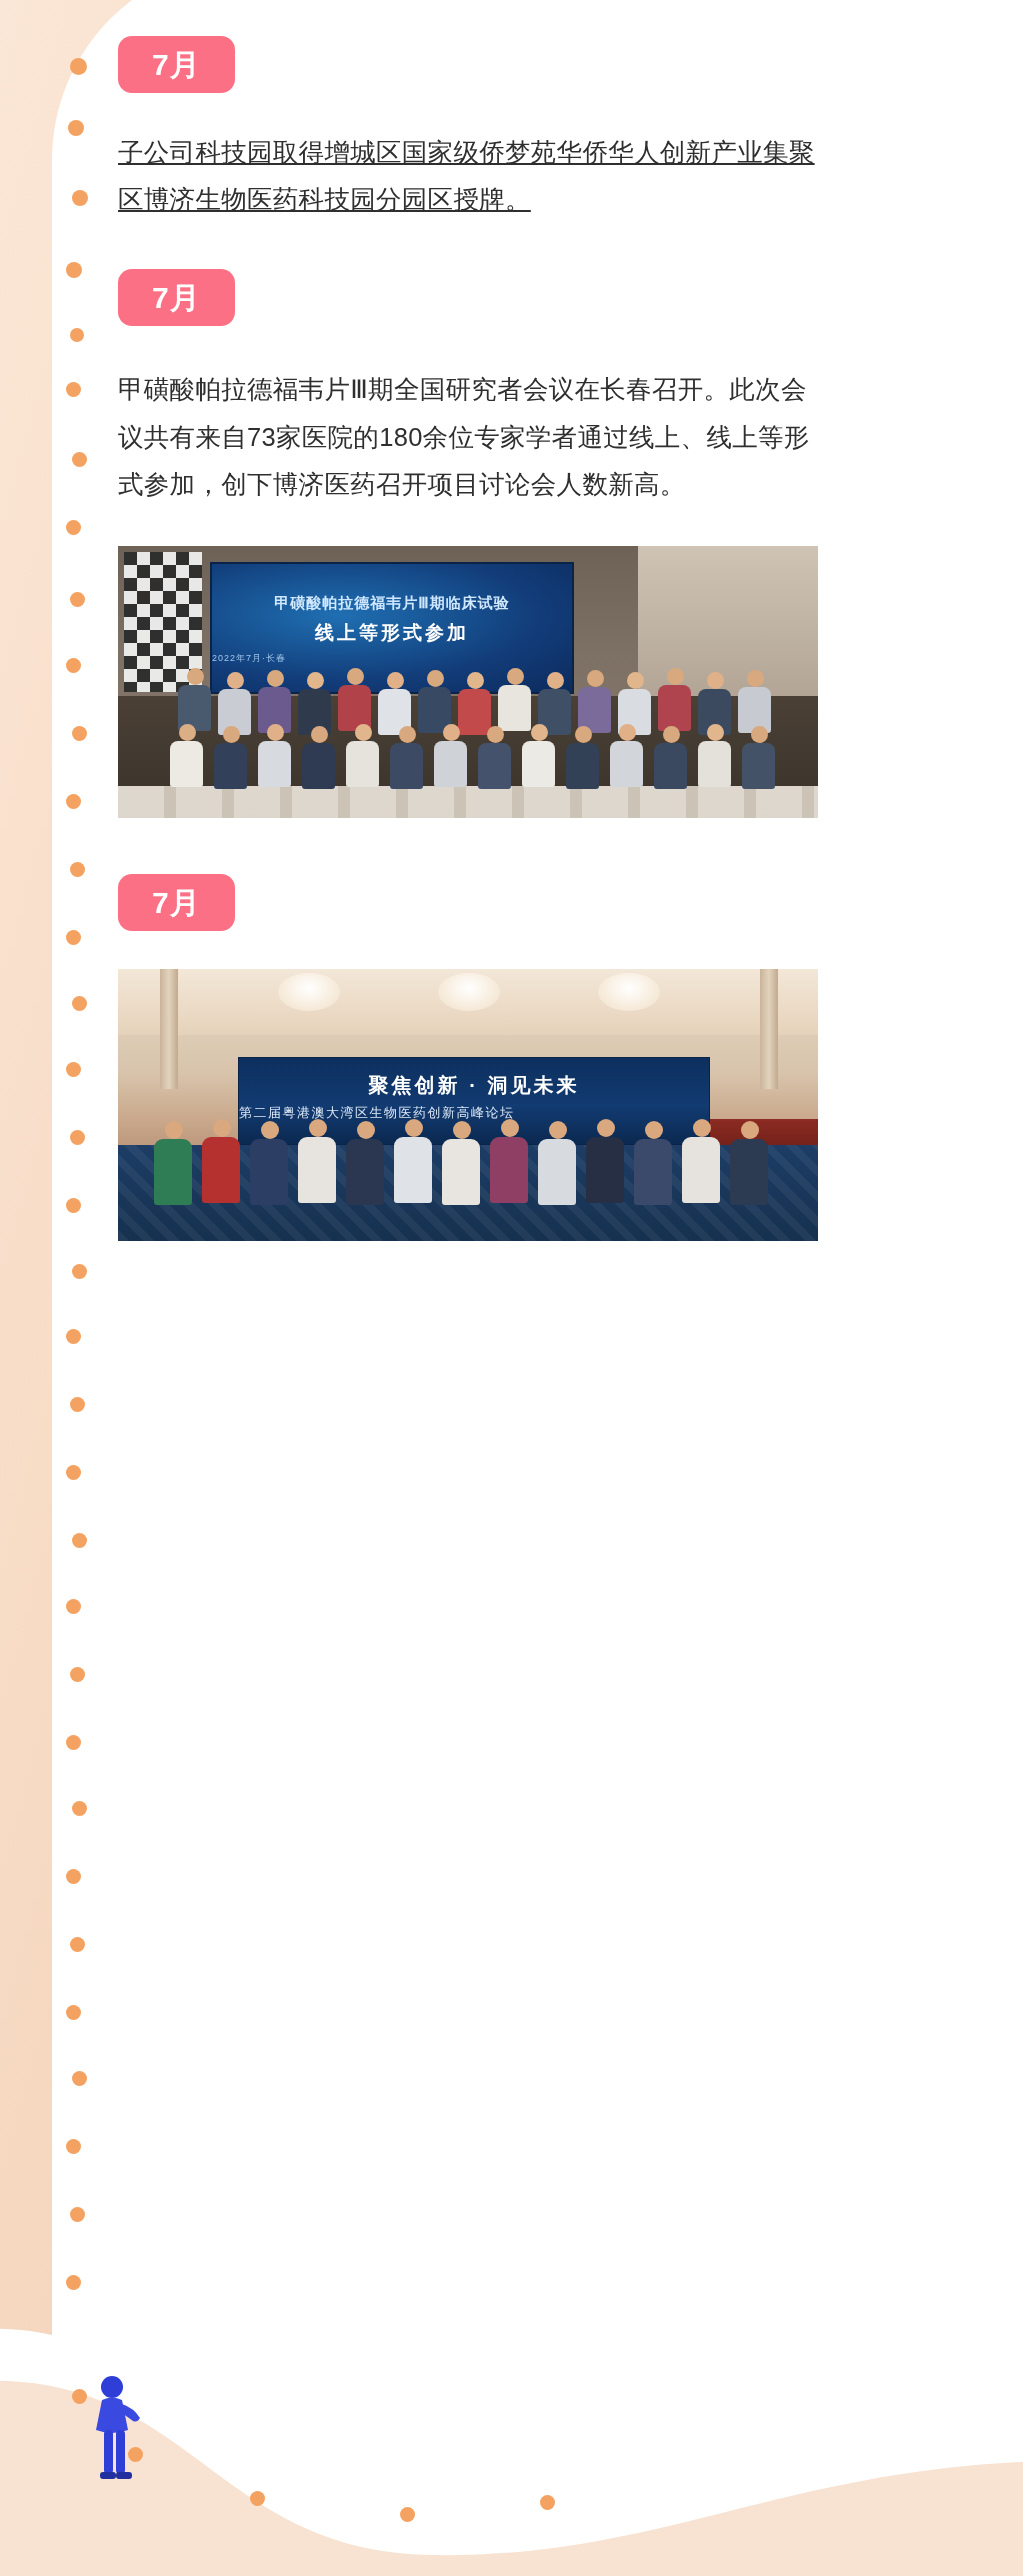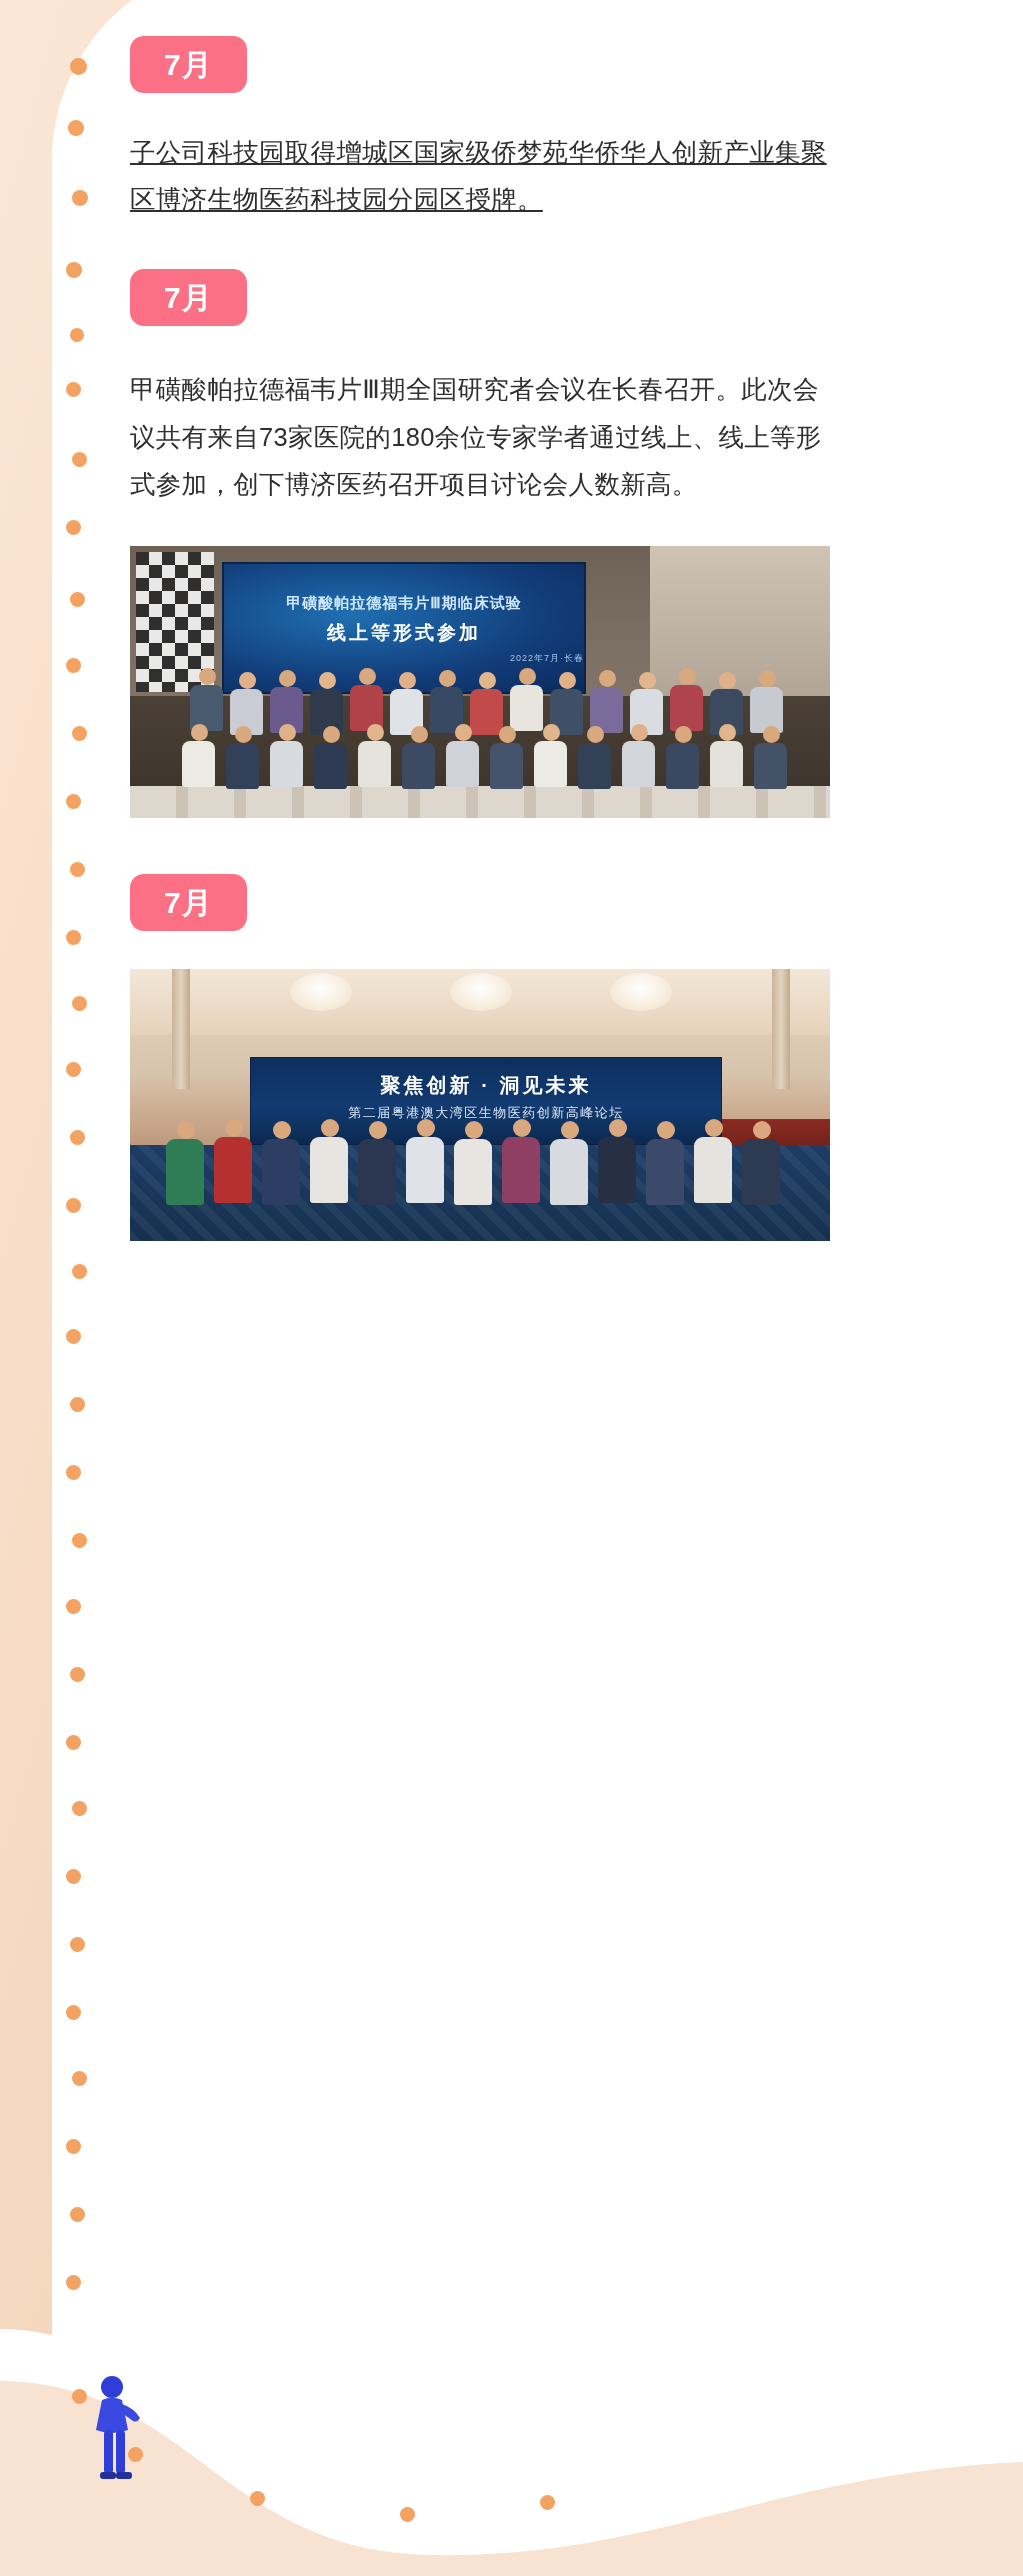--- a/index.html
+++ b/index.html
@@ -55,21 +55,21 @@
     width: 140px;
     height: 2576px;
   }
   .dot {
     position: absolute;
     border-radius: 50%;
     background: #f4a261;
   }
   .content {
     position: absolute;
-    left: 130px;
+    left: 118px;
     top: 0;
     width: 760px;
   }
   .block {
     position: relative;
   }
   .month-tag {
     display: inline-block;
     background: #fb7085;
     color: #ffffff;
@@ -113,21 +113,21 @@
   }
   .p1 .screen .t1 {
     position:absolute; left:0; right:0; top:30px; text-align:center;
     color:#cfe8ff; font-size:15px; font-weight:bold; letter-spacing:1px;
   }
   .p1 .screen .t2 {
     position:absolute; left:0; right:0; top:56px; text-align:center;
     color:#ffffff; font-size:19px; font-weight:bold; letter-spacing:3px;
   }
   .p1 .screen .t3 {
-    position:absolute; left:0; right:0; top:88px; text-align:right;
+    position:absolute; left:0; right:0; top:88px; text-align:left;
     color:#9fc4e8; font-size:9px; letter-spacing:1px;
   }
   .p1 .sidepanel {
     position:absolute; right:0; top:0; width:180px; height:150px;
     background: linear-gradient(180deg,#cfc4b4,#b2a596);
   }
   .p1 .stage {
     position:absolute; left:0; right:0; top:150px; height:122px;
     background: linear-gradient(180deg,#4a4036 0%,#3a322a 100%);
   }
@@ -160,21 +160,21 @@
   .p2 .banner {
     position:absolute; left:120px; top:88px; width:470px; height:86px;
     background: linear-gradient(180deg,#0d2f5e 0%,#123b72 55%,#0b2950 100%);
     border:1px solid #0a2346;
   }
   .p2 .banner .b1 {
     position:absolute; left:0; right:0; top:14px; text-align:center;
     color:#ffffff; font-size:20px; font-weight:bold; letter-spacing:3px;
   }
   .p2 .banner .b2 {
-    position:absolute; left:0; right:0; top:46px; text-align:center;
+    position:absolute; left:0; right:0; top:46px; text-align:left;
     color:#dbe8f7; font-size:13px; letter-spacing:1.5px;
   }
   .p2 .carpet {
     position:absolute; left:0; right:0; bottom:0; height:96px;
     background: linear-gradient(180deg,#1d3d66 0%,#16314f 100%);
   }
   .p2 .carpetpat {
     position:absolute; left:0; right:0; bottom:0; height:96px;
     background:
       repeating-linear-gradient(45deg, rgba(255,255,255,.05) 0 8px, rgba(0,0,0,0) 8px 18px);

